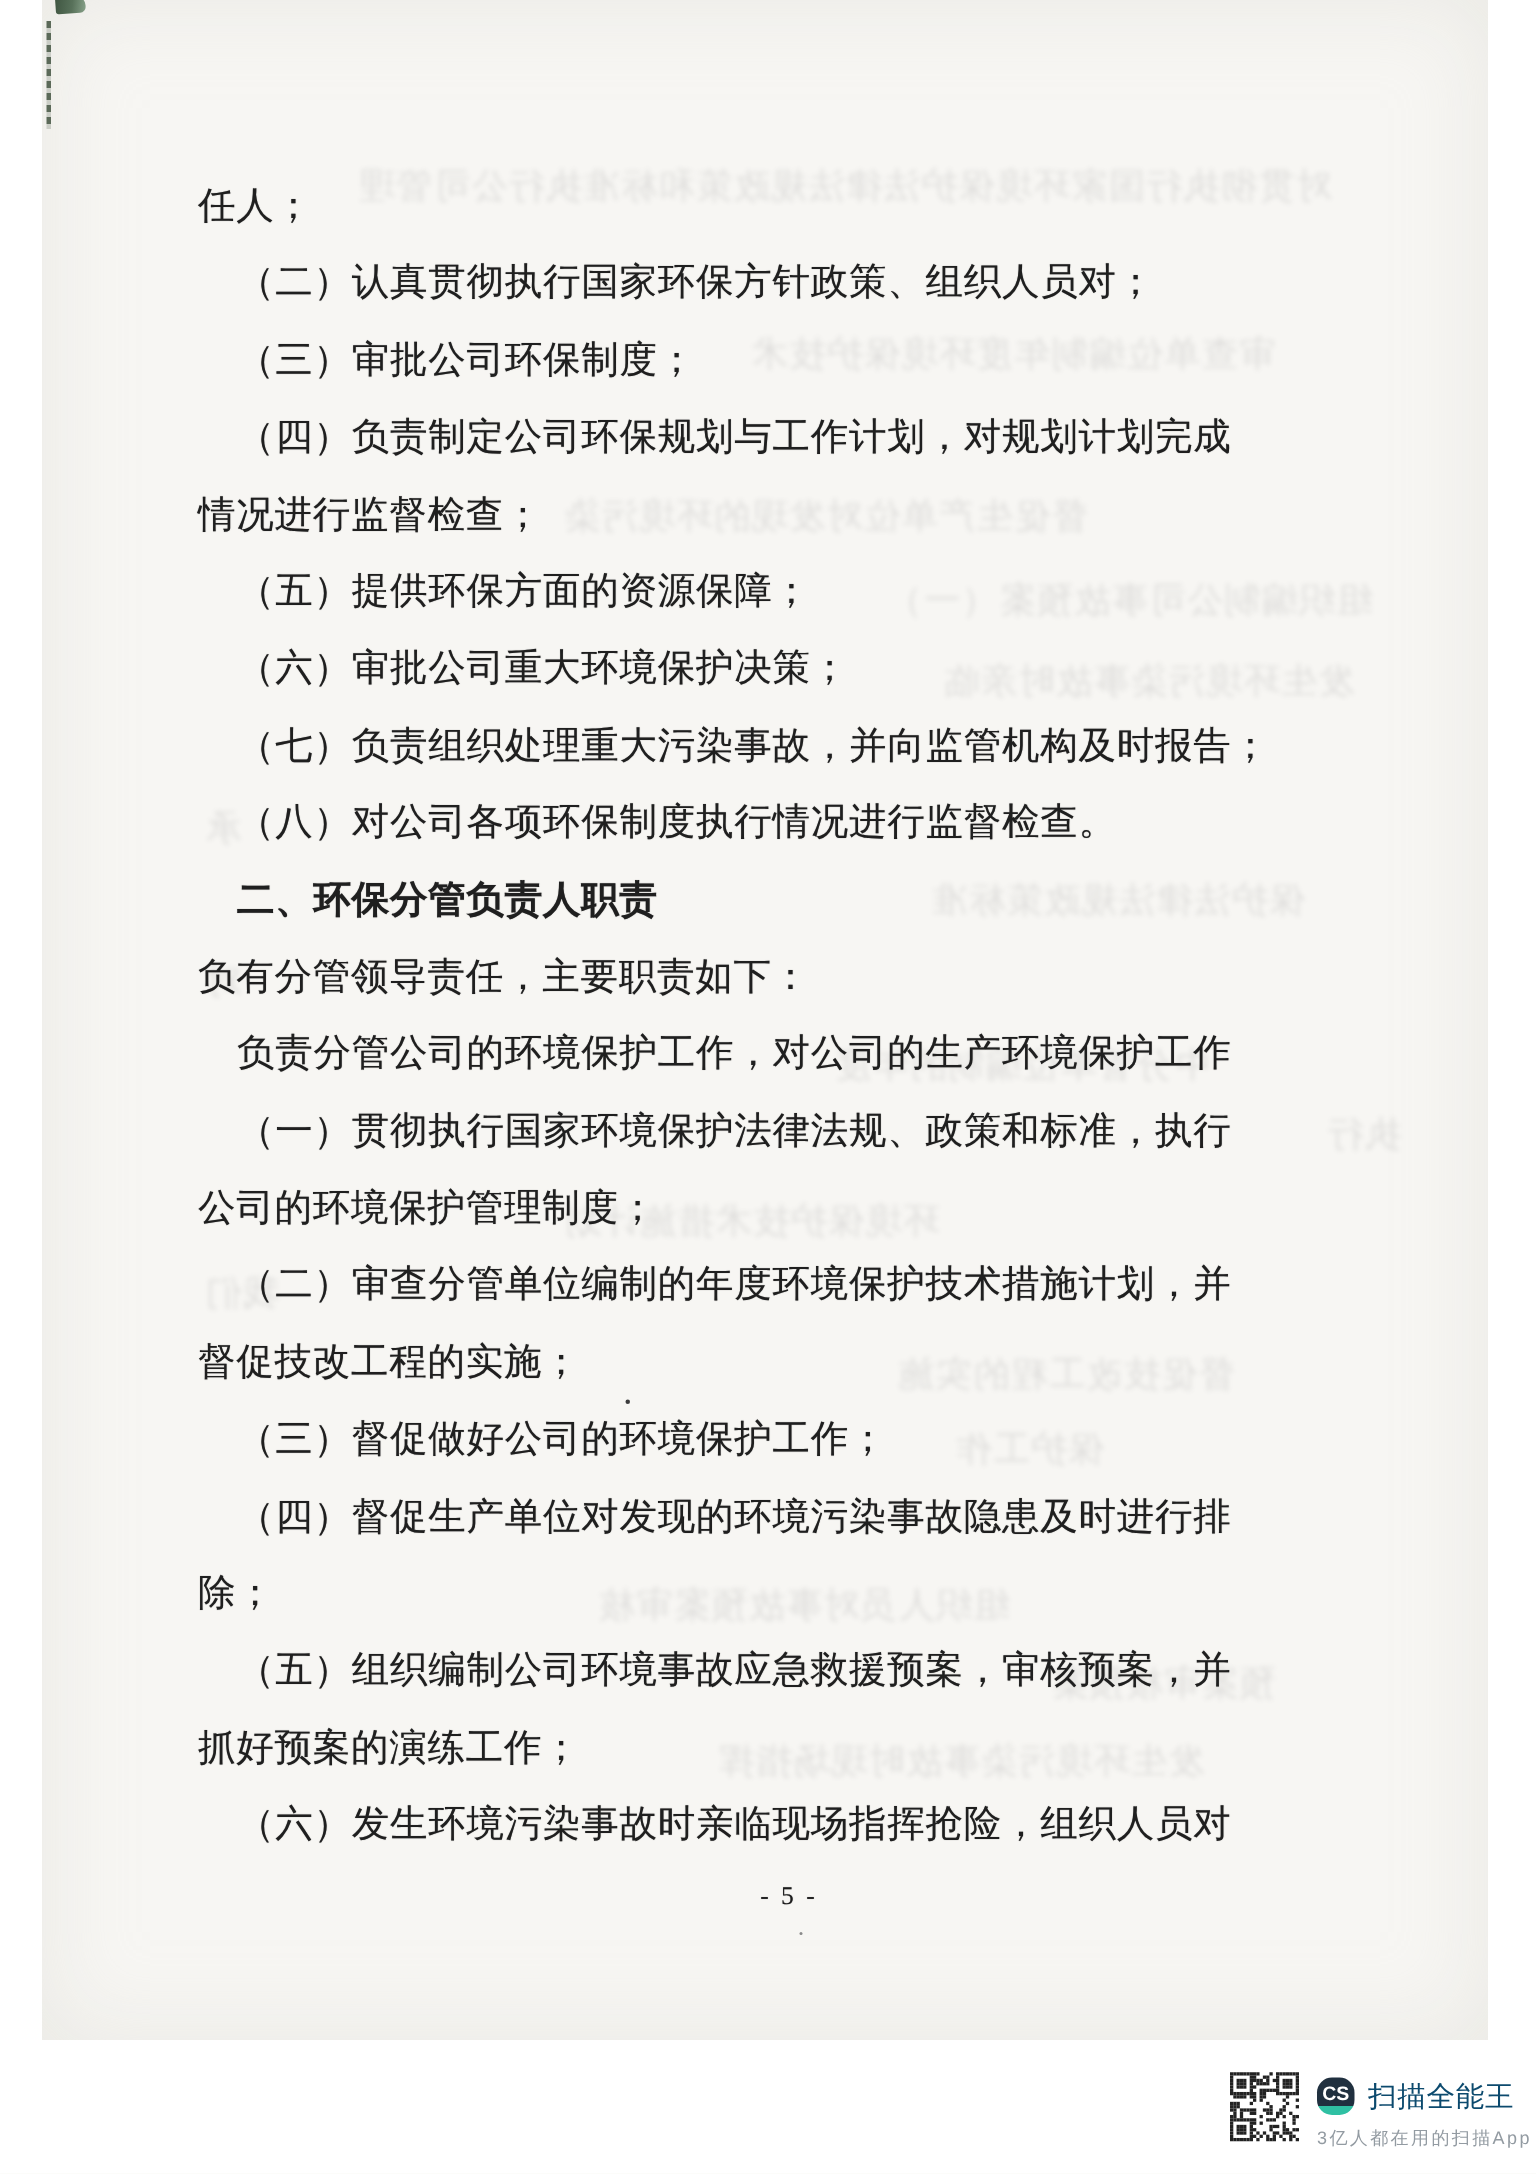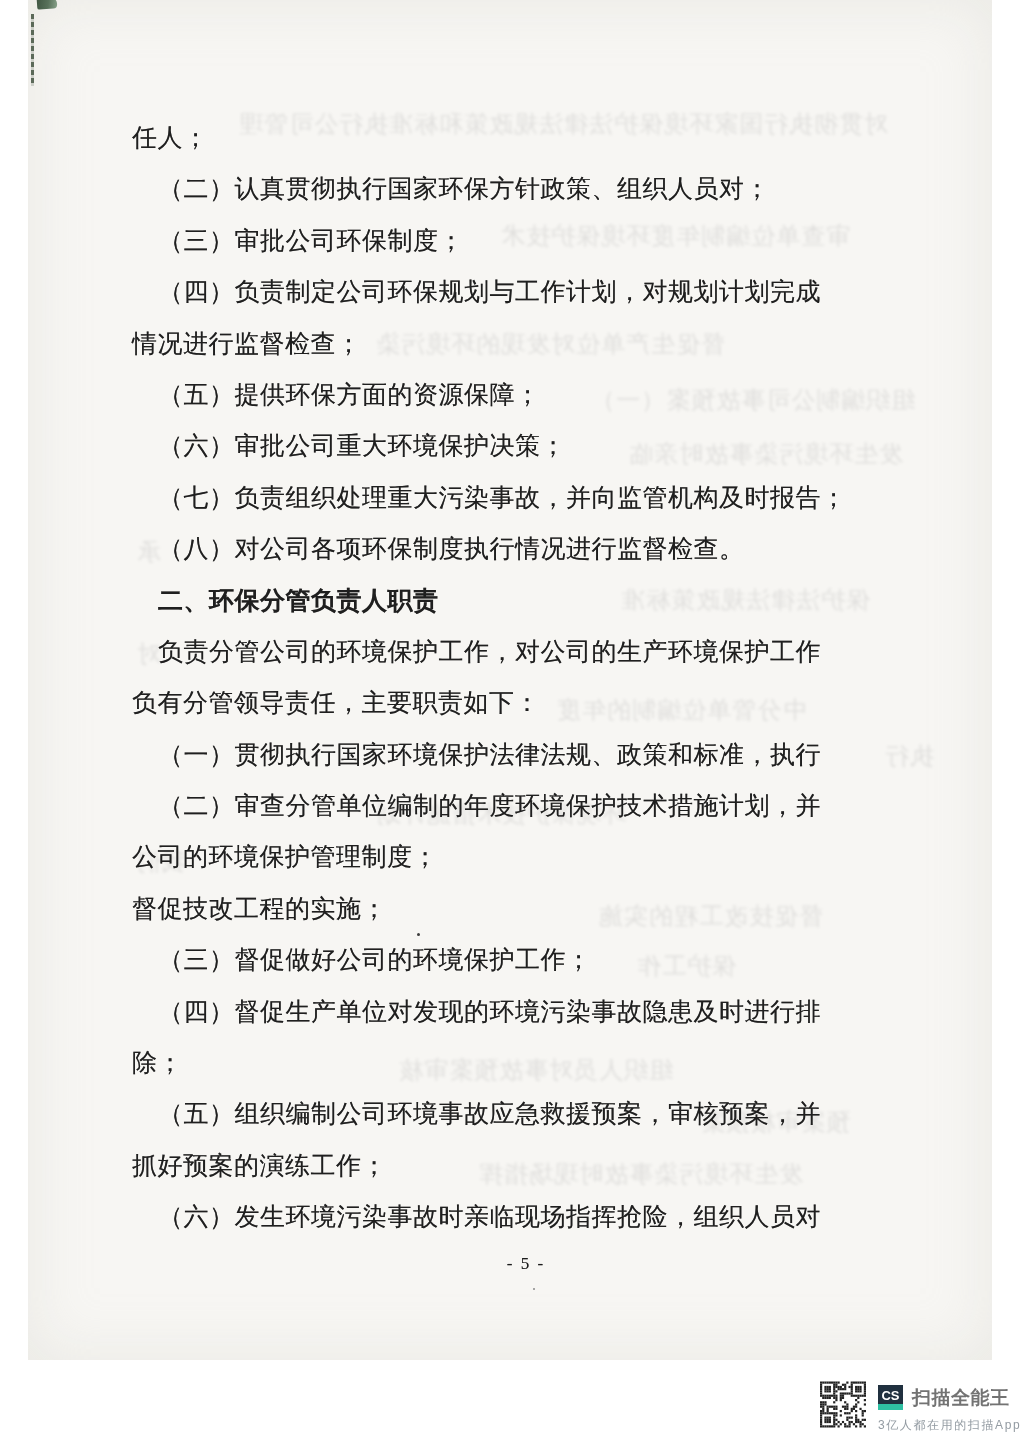--- a/index.html
+++ b/index.html
@@ -59,30 +59,30 @@
     text-shadow:0 0 0.5px rgba(20,20,20,.5);
   }
   .speck1{position:absolute;left:417px;top:933px;width:3px;height:3px;background:#3c3c3c;border-radius:50%;}
   .speck2{position:absolute;left:533px;top:1288px;width:2px;height:2px;background:#8a8a8a;border-radius:50%;}
   
   .watermark{position:absolute;left:820px;top:1381px;width:190px;height:50px;}
   .qr{position:absolute;left:0;top:0;width:46px;height:47px;}
   .qr svg{display:block;}
   .cs-logo{
     position:absolute;left:58px;top:4px;width:25px;height:25px;
-    border-radius:0;
+    border-radius:10px;
     background:linear-gradient(180deg,#20303f 0%,#20303f 76%,#2fc0a3 76%,#2fc0a3 100%);
     color:#ffffff;
     font-family:"Liberation Sans","DejaVu Sans",sans-serif;
     font-weight:700;font-size:13px;line-height:21px;text-align:center;
   }
   .app-name{
     position:absolute;left:92px;top:4px;
     font-family:"Liberation Sans","DejaVu Sans",sans-serif;
-    font-size:19px;font-weight:700;color:#737373;letter-spacing:0.5px;
+    font-size:19px;font-weight:400;color:#0c4a6e;letter-spacing:0.5px;
     white-space:nowrap;
   }
   .app-tagline{
     position:absolute;left:58px;top:36px;
     font-family:"Liberation Sans","DejaVu Sans",sans-serif;
     font-size:12px;color:#939ba2;letter-spacing:1.6px;
     white-space:nowrap;
   }
 </style>
 </head>
@@ -118,25 +118,25 @@
       <div class="line">任人；</div>
       <div class="line indent">（二）认真贯彻执行国家环保方针政策、组织人员对；</div>
       <div class="line indent">（三）审批公司环保制度；</div>
       <div class="line indent">（四）负责制定公司环保规划与工作计划，对规划计划完成</div>
       <div class="line">情况进行监督检查；</div>
       <div class="line indent">（五）提供环保方面的资源保障；</div>
       <div class="line indent">（六）审批公司重大环境保护决策；</div>
       <div class="line indent">（七）负责组织处理重大污染事故，并向监管机构及时报告；</div>
       <div class="line indent">（八）对公司各项环保制度执行情况进行监督检查。</div>
       <div class="line indent bold">二、环保分管负责人职责</div>
+      <div class="line">负有分管领导责任，主要职责如下：</div>
       <div class="line indent">负责分管公司的环境保护工作，对公司的生产环境保护工作</div>
-      <div class="line">负有分管领导责任，主要职责如下：</div>
       <div class="line indent">（一）贯彻执行国家环境保护法律法规、政策和标准，执行</div>
+      <div class="line">公司的环境保护管理制度；</div>
       <div class="line indent">（二）审查分管单位编制的年度环境保护技术措施计划，并</div>
-      <div class="line">公司的环境保护管理制度；</div>
       <div class="line">督促技改工程的实施；</div>
       <div class="line indent">（三）督促做好公司的环境保护工作；</div>
       <div class="line indent">（四）督促生产单位对发现的环境污染事故隐患及时进行排</div>
       <div class="line">除；</div>
       <div class="line indent">（五）组织编制公司环境事故应急救援预案，审核预案，并</div>
       <div class="line">抓好预案的演练工作；</div>
       <div class="line indent">（六）发生环境污染事故时亲临现场指挥抢险，组织人员对</div>
     </div>
 
   <div class="page-number">- 5 -</div>

